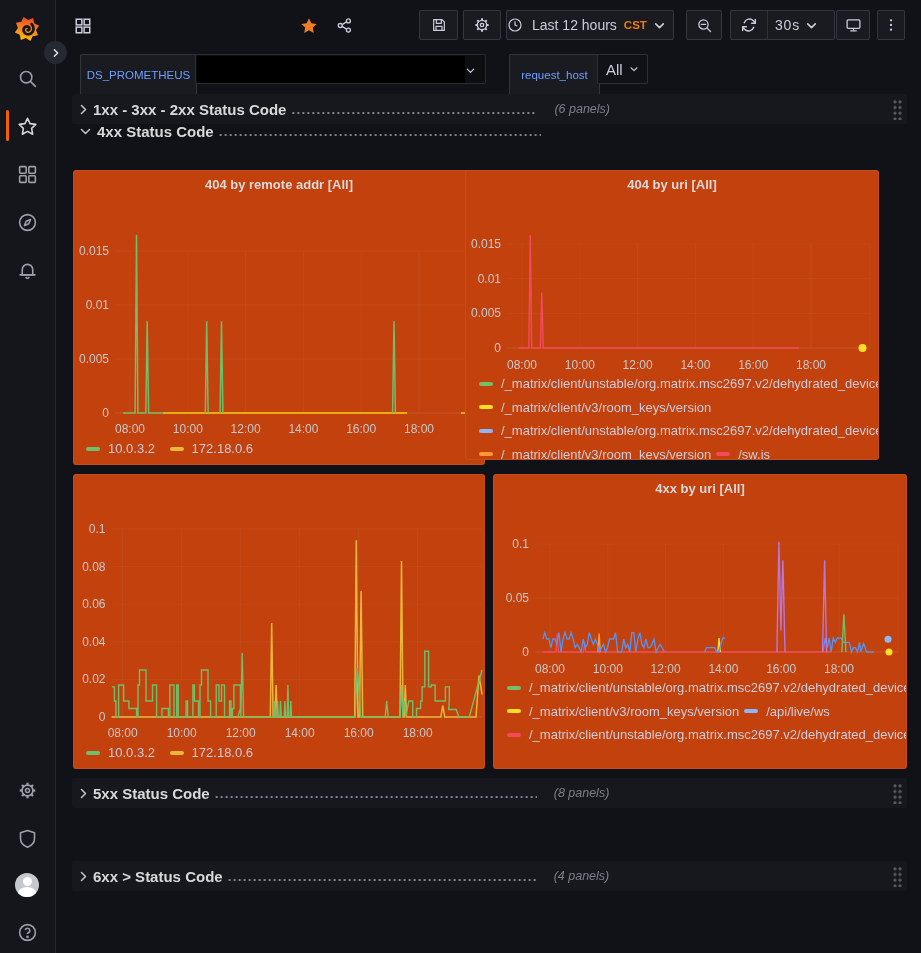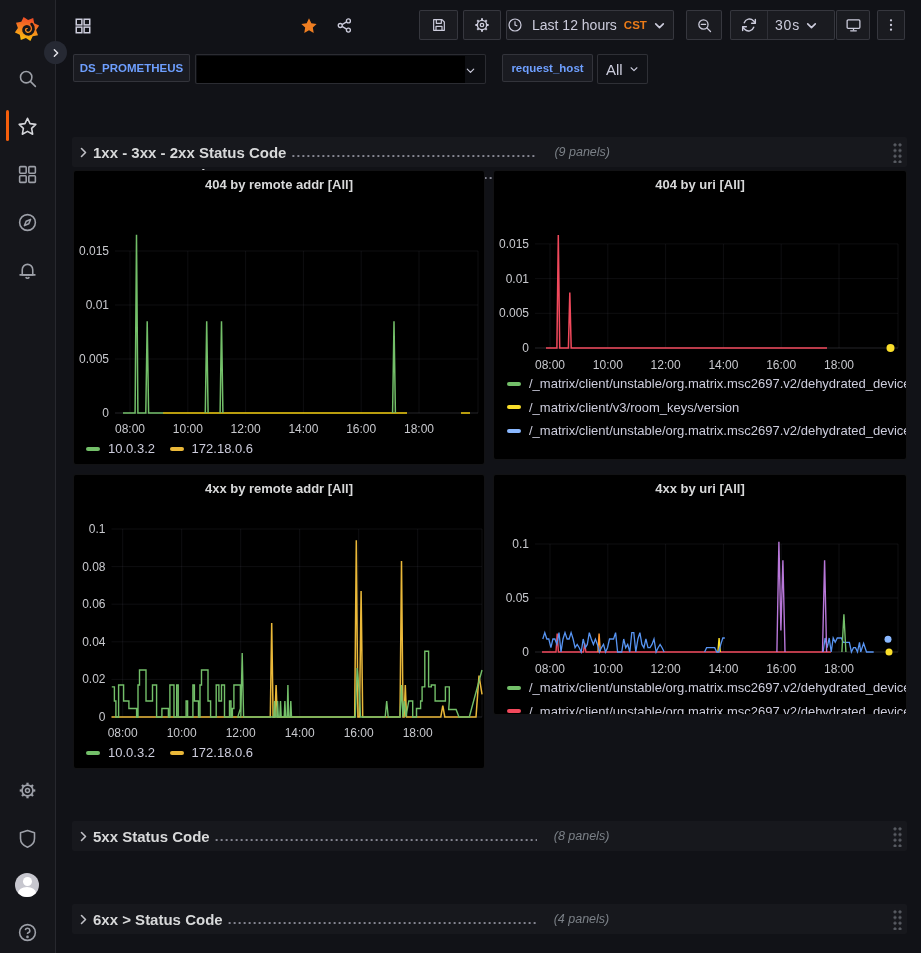--- a/index.html
+++ b/index.html
@@ -17,37 +17,37 @@
   display:flex; align-items:center; justify-content:center; }
 #star-accent { position:absolute; left:6px; top:110px; width:3px; height:31px;
   border-radius:2px; background:#f55f0c; }
 
 .crumb { position:absolute; top:16px; font-size:17px; color:#ccccdc; }
 .tbtn { position:absolute; top:10px; height:30px; border:1px solid rgba(204,204,220,0.16);
   border-radius:2px; background:rgba(204,204,220,0.05); color:#ccccdc;
   display:flex; align-items:center; justify-content:center; font-size:14px; }
 .tbtn svg { display:block; }
 
-.varlabel { position:absolute; top:54px; height:28px; background:#1a1b21;
+.varlabel { position:absolute; top:54px; height:42px; background:#1a1b21;
   border:1px solid rgba(204,204,220,0.14); border-radius:2px;
-  color:#6e9fff; font-size:11.5px; font-weight:bold;
-  display:flex; align-items:center; justify-content:center; }
+  color:#6e9fff; font-size:11.5px; font-weight:normal;
+  display:flex; align-items:center; justify-content:center;margin-left:7px; }
 
 .rowhdr { position:absolute; left:72px; width:835px; height:30px;
-  display:flex; align-items:center; font-size:15px; font-weight:bold; color:#d8d9da;margin-top:43px; }
+  display:flex; align-items:center; font-size:15px; font-weight:bold; color:#d8d9da; }
 .rowhdr .chev { color:#c0c1c7; margin:0 6px 0 8px; font-weight:normal; display:flex; }
 .dots { color:rgba(204,204,220,0.62); letter-spacing:1.25px; font-weight:bold; overflow:hidden;
   white-space:nowrap; font-size:13.5px; margin-left:5px; }
 .pcount { font-style:italic; font-weight:normal; color:#7b8087; font-size:12.5px; margin-left:17px; white-space:nowrap;}
 .handle { position:absolute; right:5px; top:50%; transform:translateY(-50%);
   width:10px; height:22px;
   background-image:radial-gradient(circle, #585b62 1.5px, transparent 1.7px);
   background-size:5px 5.7px; background-position:0.5px 1px; }
 
-.panel { position:absolute; background:#000000; border:1px solid rgba(204,204,220,0.09);
+.panel { position:absolute; background:#c2410c; border:1px solid rgba(204,204,220,0.09);
   border-radius:3px; overflow:hidden; }
 .ptitle { position:absolute; left:0; right:0; top:6px; text-align:center;
   font-size:13px; font-weight:bold; color:#d8d9da; }
 .ax { font-size:12px; fill:#c8c9ce; font-family:"Liberation Sans",sans-serif; }
 .legend { position:absolute; font-size:13px; color:#ccccdc; white-space:nowrap; line-height:23px; }
 .ldash { display:inline-block; width:14px; height:4px; border-radius:2px;
   vertical-align:middle; margin-right:8px; position:relative; top:-1px;}
 .lrow { height:23.5px; line-height:23.5px; overflow:hidden; }
 </style>
 </head>
@@ -249,21 +249,21 @@
   <svg width="10" height="10" viewBox="0 0 24 24" fill="none" stroke="#ccccdc" stroke-width="2.6" style="margin-left:6px">
         <polyline points="5,9 12,16 19,9" stroke-linecap="round" stroke-linejoin="round"></polyline>
       </svg>
 </div>
 
 <div class="rowhdr" style="top:94px;background:#17181d;border-radius:2px">
   <span class="chev">
         <svg width="7" height="11" viewBox="0 0 7 11" fill="none" stroke="#c0c1c7" stroke-width="1.6" stroke-linecap="round" stroke-linejoin="round">
           <polyline points="1.5,1.5 5.5,5.5 1.5,9.5"></polyline>
         </svg>
-      </span>1xx - 3xx - 2xx Status Code<span class="dots" style="width:246px">....................................................................</span><span class="pcount">(9 panels)</span>
+      </span>1xx - 3xx - 2xx Status Code<span class="dots" style="width:246px">....................................................................</span><span class="pcount">(6 panels)</span>
   <div class="handle"></div>
 </div>
 <div class="rowhdr" style="top:116px">
   <span class="chev">
         <svg width="11" height="7" viewBox="0 0 11 7" fill="none" stroke="#c0c1c7" stroke-width="1.6" stroke-linecap="round" stroke-linejoin="round">
           <polyline points="1.5,1.5 5.5,5.5 9.5,1.5"></polyline>
         </svg>
       </span>4xx Status Code<span class="dots" style="width:322px">..............................................................................</span>
 </div>
 <div class="rowhdr" style="top:778px;background:#17181d;border-radius:2px">
@@ -314,21 +314,21 @@
           <polyline points="131.3,242.0 132.7,150.2 134.1,242.0" fill="none" stroke="#73BF69" stroke-width="1.5"></polyline>
           <polyline points="146.1,242.0 147.5,150.2 148.9,242.0" fill="none" stroke="#73BF69" stroke-width="1.5"></polyline>
           <polyline points="318.6,242.0 320.0,150.2 321.4,242.0" fill="none" stroke="#73BF69" stroke-width="1.5"></polyline>
         </svg></div>
   <div class="legend" style="left:12px;top:266px">
     <span class="ldash" style="background:#73BF69"></span>10.0.3.2
     <span class="ldash" style="background:#EAB839;margin-left:11px"></span>172.18.0.6
   </div>
 </div>
 
-<div class="panel" style="left:493px;top:170px;width:414px;height:290px">
+<div class="panel" style="left:465px;top:170px;width:414px;height:290px">
   <div class="ptitle">404 by uri [All]</div>
   <div class="abs" style="left:0;top:0"><svg width="414" height="295" viewBox="0 0 414 295">
           <line x1="41" y1="177.0" x2="404" y2="177.0" stroke="rgba(204,204,220,0.07)" stroke-width="1"></line>
           <text x="35" y="181.0" text-anchor="end" class="ax">0</text>
           <line x1="41" y1="142.3" x2="404" y2="142.3" stroke="rgba(204,204,220,0.07)" stroke-width="1"></line>
           <text x="35" y="146.3" text-anchor="end" class="ax">0.005</text>
           <line x1="41" y1="107.6" x2="404" y2="107.6" stroke="rgba(204,204,220,0.07)" stroke-width="1"></line>
           <text x="35" y="111.6" text-anchor="end" class="ax">0.01</text>
           <line x1="41" y1="72.9" x2="404" y2="72.9" stroke="rgba(204,204,220,0.07)" stroke-width="1"></line>
           <text x="35" y="76.9" text-anchor="end" class="ax">0.015</text>
@@ -346,25 +346,25 @@
           <text x="345.0" y="198" text-anchor="middle" class="ax">18:00</text>
           <line x1="404" y1="177.0" x2="404" y2="72.9" stroke="rgba(204,204,220,0.07)" stroke-width="1"></line>
           <line x1="41" y1="177.0" x2="404" y2="177.0" stroke="rgba(204,204,220,0.12)" stroke-width="1"></line>
           <polyline points="52.0,177.0 62.9,177.0 64.3,63.9 65.7,177.0 74.4,177.0 75.8,121.5 77.2,177.0 333.0,177.0" fill="none" stroke="#F2495C" stroke-width="1.5"></polyline>
           <circle cx="396.5" cy="177.0" r="4" fill="#FADE2A"></circle>
         </svg></div>
   <div class="legend" style="left:13px;top:201px;right:0">
     <div class="lrow"><span class="ldash" style="background:#73BF69"></span>/_matrix/client/unstable/org.matrix.msc2697.v2/dehydrated_device</div>
     <div class="lrow"><span class="ldash" style="background:#FADE2A"></span>/_matrix/client/v3/room_keys/version</div>
     <div class="lrow"><span class="ldash" style="background:#8AB8FF"></span>/_matrix/client/unstable/org.matrix.msc2697.v2/dehydrated_device</div>
+    <div class="lrow"><span class="ldash" style="background:#FF9830"></span>/_matrix/client/v3/room_keys/version<span class="ldash" style="background:#F2495C;margin-left:5px"></span>/sw.js</div>
   </div>
 </div>
 
 <div class="panel" style="left:73px;top:474px;width:412px;height:295px">
-  <div class="ptitle">4xx by remote addr [All]</div>
   <div class="abs" style="left:0;top:0"><svg width="412" height="295" viewBox="0 0 412 295">
           <line x1="37.5" y1="54.0" x2="408" y2="54.0" stroke="rgba(204,204,220,0.07)" stroke-width="1"></line>
           <text x="31.5" y="58.0" text-anchor="end" class="ax">0.1</text>
           <line x1="37.5" y1="91.6" x2="408" y2="91.6" stroke="rgba(204,204,220,0.07)" stroke-width="1"></line>
           <text x="31.5" y="95.6" text-anchor="end" class="ax">0.08</text>
           <line x1="37.5" y1="129.2" x2="408" y2="129.2" stroke="rgba(204,204,220,0.07)" stroke-width="1"></line>
           <text x="31.5" y="133.2" text-anchor="end" class="ax">0.06</text>
           <line x1="37.5" y1="166.8" x2="408" y2="166.8" stroke="rgba(204,204,220,0.07)" stroke-width="1"></line>
           <text x="31.5" y="170.8" text-anchor="end" class="ax">0.04</text>
           <line x1="37.5" y1="204.4" x2="408" y2="204.4" stroke="rgba(204,204,220,0.07)" stroke-width="1"></line>
@@ -387,21 +387,21 @@
           <line x1="37.5" y1="242.0" x2="408" y2="242.0" stroke="rgba(204,204,220,0.12)" stroke-width="1"></line>
           <polyline points="37.5,242.0 196.3,242.0 197.7,148.0 199.1,242.0 200.9,242.0 202.1,210.0 203.3,242.0 280.7,242.0 282.3,65.3 283.9,242.0 285.5,242.0 287.1,116.0 288.7,242.0 326.0,242.0 327.5,86.0 329.0,242.0 330.1,242.0 331.3,210.0 332.5,242.0 366.8,242.0 368.8,230.7 370.8,242.0 402.0,242.0 405.0,200.6 408.0,219.4" fill="none" stroke="#EAB839" stroke-width="1.5"></polyline>
           <polyline points="37.8,211.9 40.4,211.9 40.4,226.0 40.4,226.0 41.9,226.0 41.9,242.0 41.9,242.0 44.6,242.0 44.6,210.0 44.6,210.0 49.6,210.0 49.6,226.0 49.6,226.0 52.2,226.0 52.2,226.0 52.2,226.0 54.9,226.0 54.9,233.5 54.9,233.5 59.9,233.5 59.9,233.5 59.9,233.5 62.6,233.5 62.6,242.0 62.6,242.0 64.0,242.0 64.0,210.0 64.0,210.0 65.5,210.0 65.5,195.0 65.5,195.0 67.0,195.0 67.0,195.0 67.0,195.0 72.0,195.0 72.0,226.0 72.0,226.0 73.5,226.0 73.5,226.0 73.5,226.0 78.5,226.0 78.5,210.0 78.5,210.0 81.2,210.0 81.2,210.0 81.2,210.0 82.6,210.0 82.6,242.0 82.6,242.0 85.3,242.0 85.3,242.0 85.3,242.0 87.9,242.0 87.9,233.5 87.9,233.5 89.4,233.5 89.4,233.5 89.4,233.5 94.4,233.5 94.4,242.0 94.4,242.0 95.9,242.0 95.9,210.0 95.9,210.0 97.4,210.0 97.4,210.0 97.4,210.0 100.0,210.0 100.0,242.0 100.0,242.0 102.7,242.0 102.7,210.0 102.7,210.0 104.2,210.0 104.2,242.0 104.2,242.0 105.6,242.0 105.6,242.0 105.6,242.0 110.7,242.0 110.7,242.0 110.7,242.0 112.1,242.0 112.1,226.0 112.1,226.0 113.6,226.0 113.6,242.0 113.6,242.0 116.3,242.0 116.3,242.0 116.3,242.0 118.9,242.0 118.9,210.0 118.9,210.0 120.4,210.0 120.4,226.0 120.4,226.0 121.9,226.0 121.9,226.0 121.9,226.0 124.5,226.0 124.5,242.0 124.5,242.0 126.0,242.0 126.0,210.0 126.0,210.0 127.5,210.0 127.5,195.0 127.5,195.0 128.9,195.0 128.9,195.0 128.9,195.0 134.0,195.0 134.0,226.0 134.0,226.0 136.6,226.0 136.6,242.0 136.6,242.0 138.1,242.0 138.1,242.0 138.1,242.0 139.6,242.0 139.6,242.0 139.6,242.0 142.2,242.0 142.2,210.0 142.2,210.0 144.9,210.0 144.9,226.0 144.9,226.0 147.5,226.0 147.5,210.0 147.5,210.0 149.0,210.0 149.0,210.0 149.0,210.0 150.5,210.0 150.5,242.0 150.5,242.0 155.5,242.0 155.5,226.0 155.5,226.0 157.0,226.0 157.0,242.0 157.0,242.0 158.4,242.0 158.4,233.5 158.4,233.5 159.9,233.5 159.9,210.0 159.9,210.0 161.4,210.0 161.4,210.0 161.4,210.0 166.4,210.0 166.4,233.5 163.8,242.0 166.8,242.0 168.2,178.1 169.6,242.0 199.1,242.0 199.9,242.0 200.6,226.0 201.3,242.0 202.9,242.0 203.6,226.0 204.3,242.0 205.8,242.0 206.5,226.0 207.2,242.0 210.2,242.0 210.9,226.0 211.6,242.0 213.2,242.0 213.9,210.0 214.6,242.0 216.1,242.0 216.8,226.0 217.5,242.0 219.8,242.0 281.2,242.0 283.2,193.1 285.3,217.6 286.5,242.0 311.2,242.0 312.7,226.0 314.2,242.0 326.0,242.0 327.5,210.0 328.9,242.0 330.4,226.0 331.9,242.0 334.8,226.0 338.7,226.0 338.7,242.0 338.7,242.0 342.5,242.0 342.5,233.5 342.5,233.5 345.2,233.5 345.2,233.5 345.2,233.5 346.6,233.5 346.6,226.0 346.6,226.0 348.1,226.0 348.1,211.9 348.1,211.9 350.8,211.9 350.8,176.2 350.8,176.2 354.6,176.2 354.6,211.9 354.6,211.9 357.3,211.9 357.3,210.0 357.3,210.0 361.1,210.0 361.1,226.0 361.1,226.0 364.9,226.0 364.9,226.0 364.9,226.0 368.8,226.0 368.8,226.0 368.8,226.0 371.4,226.0 371.4,211.9 371.4,211.9 375.3,211.9 375.3,226.0 374.7,234.5 382.1,234.5 385.0,242.0 395.3,242.0 408.0,195.0" fill="none" stroke="#73BF69" stroke-width="1.4"></polyline>
         </svg></div>
   <div class="legend" style="left:12px;top:266px">
     <span class="ldash" style="background:#73BF69"></span>10.0.3.2
     <span class="ldash" style="background:#EAB839;margin-left:11px"></span>172.18.0.6
   </div>
 </div>
 
-<div class="panel" style="left:493px;top:474px;width:414px;height:241px">
+<div class="panel" style="left:493px;top:474px;width:414px;height:295px">
   <div class="ptitle">4xx by uri [All]</div>
   <div class="abs" style="left:0;top:0"><svg width="414" height="295" viewBox="0 0 414 295">
           <line x1="41" y1="177.0" x2="404" y2="177.0" stroke="rgba(204,204,220,0.07)" stroke-width="1"></line>
           <text x="35" y="181.0" text-anchor="end" class="ax">0</text>
           <line x1="41" y1="123.0" x2="404" y2="123.0" stroke="rgba(204,204,220,0.07)" stroke-width="1"></line>
           <text x="35" y="127.0" text-anchor="end" class="ax">0.05</text>
           <line x1="41" y1="69.0" x2="404" y2="69.0" stroke="rgba(204,204,220,0.07)" stroke-width="1"></line>
           <text x="35" y="73.0" text-anchor="end" class="ax">0.1</text>
           <line x1="56.0" y1="177.0" x2="56.0" y2="69.0" stroke="rgba(204,204,220,0.07)" stroke-width="1"></line>
           <text x="56.0" y="198" text-anchor="middle" class="ax">08:00</text>
@@ -424,17 +424,18 @@
           <polyline points="210.6,177.0 212.6,172.7 212.6,172.7 214.7,172.7 214.7,172.7 216.7,172.7 216.7,172.7 218.7,172.7 218.7,172.7 220.7,172.7 220.7,172.7 222.8,177.0 222.8,177.0 224.8,177.0 224.8,177.0 226.8,169.4 226.8,169.4 228.8,163.0 228.8,163.0 230.8,163.0" fill="none" stroke="#5794F2" stroke-width="1.3"></polyline>
           <polyline points="329.1,177.0 331.1,163.0 331.1,163.0 333.2,172.7 333.2,172.7 335.2,163.0 335.2,163.0 337.2,177.0 337.2,177.0 339.2,163.0 339.2,163.0 341.2,167.3 341.2,167.3 343.3,163.0 343.3,163.0 345.3,163.0 345.3,163.0 347.3,163.0 347.3,163.0 349.3,167.3 349.3,167.3 351.4,167.3 351.4,167.3 353.4,167.3 353.4,167.3 355.4,167.3 355.4,167.3 357.4,177.0 357.4,177.0 359.5,172.7 359.5,172.7 361.5,172.7 361.5,172.7 363.5,177.0 363.5,177.0 365.5,167.3 366.7,177.0 369.6,168.4 372.5,177.0 379.7,177.0" fill="none" stroke="#5794F2" stroke-width="1.3"></polyline>
           <polyline points="282.9,177.0 284.9,66.8 286.9,155.4 288.9,85.2 291.0,177.0" fill="none" stroke="#B877D9" stroke-width="1.4"></polyline>
           <polyline points="328.5,177.0 330.6,85.2 332.6,177.0" fill="none" stroke="#B877D9" stroke-width="1.4"></polyline>
           <polyline points="347.9,177.0 349.9,139.2 351.9,177.0" fill="none" stroke="#73BF69" stroke-width="1.4"></polyline>
           <circle cx="394" cy="164.3" r="3.5" fill="#8AB8FF"></circle>
           <circle cx="395" cy="177.0" r="3.5" fill="#FADE2A"></circle>
         </svg></div>
   <div class="legend" style="left:13px;top:201px;right:0">
     <div class="lrow"><span class="ldash" style="background:#73BF69"></span>/_matrix/client/unstable/org.matrix.msc2697.v2/dehydrated_device</div>
+    <div class="lrow"><span class="ldash" style="background:#FADE2A"></span>/_matrix/client/v3/room_keys/version<span class="ldash" style="background:#8AB8FF;margin-left:5px"></span>/api/live/ws</div>
     <div class="lrow"><span class="ldash" style="background:#F2495C"></span>/_matrix/client/unstable/org.matrix.msc2697.v2/dehydrated_device</div>
   </div>
 </div>
 
 </div>
 
 </body></html>

